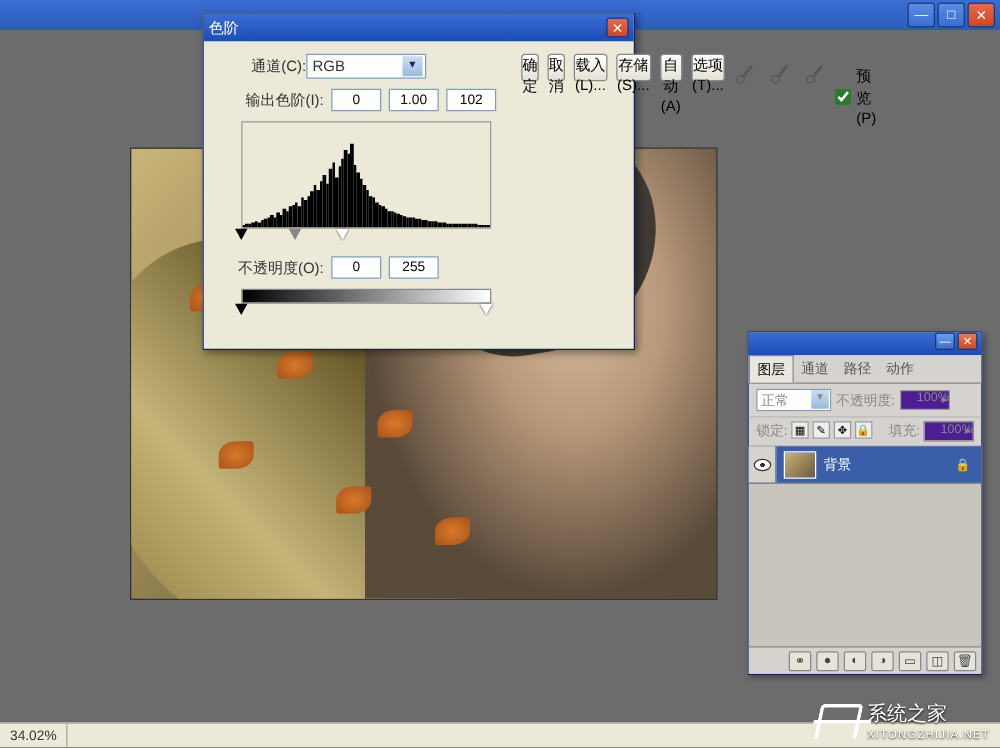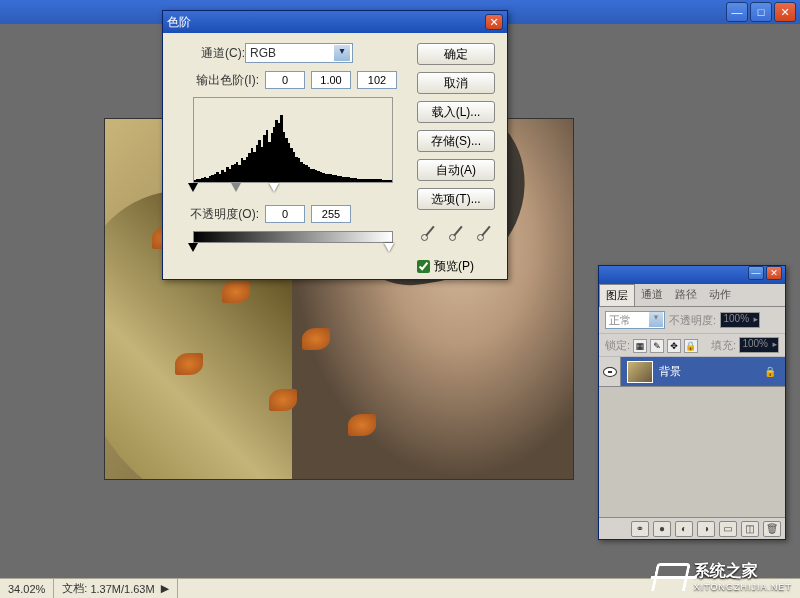--- a/index.html
+++ b/index.html
@@ -23,54 +23,54 @@
 .statusbar { position: absolute; bottom: 0; left: 0; right: 0; height: 20px; background: #ece9d8; border-top: 1px solid #aca899; display: flex; align-items: center; font-size: 11px; color: #333; }
 .statusbar > div { border-right: 1px solid #aca899; padding: 0 8px; height: 100%; display: flex; align-items: center; }
 
 
 .dialog { position: absolute; top: 10px; left: 162px; width: 346px; background: #ece9d8; border: 1px solid #0a246a; box-shadow: 2px 2px 6px rgba(0,0,0,.4); }
 .dlg-titlebar { height: 22px; background: linear-gradient(#3a6ed5,#1a4eb5); display: flex; align-items: center; justify-content: space-between; padding: 0 4px; }
 .dlg-title { color: #fff; font-size: 12px; font-weight: normal; }
 .dlg-body { padding: 10px 12px 14px 12px; position: relative; }
 .row { display: flex; align-items: center; margin-bottom: 8px; font-size: 12px; color: #333; }
 .row label { text-align: right; }
-.select { width: 108px; height: 20px; border: 1px solid #7f9db9; background: #fff; font-size: 12px; padding: 0 18px 0 4px; position: relative; display: flex; align-items: center; }
+.select { width: 96px; height: 20px; border: 1px solid #7f9db9; background: #fff; font-size: 12px; padding: 0 18px 0 4px; position: relative; display: flex; align-items: center; }
 .select::after { content: "▾"; position: absolute; right: 2px; top: 1px; width: 16px; height: 16px; background: linear-gradient(#cde,#9bd); text-align: center; font-size: 10px; color: #225; }
 .num { width: 40px; height: 18px; border: 1px solid #7f9db9; background: #fff; font-size: 11px; text-align: center; margin-left: 6px; }
 .histogram { width: 200px; height: 86px; border: 1px solid #999; background: #ece9d8; margin: 2px 0 0 18px; position: relative; overflow: hidden; }
 .histobars { position:absolute; bottom:0; left:0; right:0; display:flex; align-items:flex-end; height:100%; }
 .histobars span { flex:1; background:#000; }
 .slider-track { width: 200px; height: 12px; margin: 0 0 10px 18px; position: relative; }
 .tri { position: absolute; top: 0; width: 0; height: 0; border-left: 5px solid transparent; border-right: 5px solid transparent; border-top: 9px solid #000; cursor: pointer; }
 .tri.gray { border-top-color: #888; }
 .tri.white { border-top-color: #fff; filter: drop-shadow(0 0 1px #333); }
 .gradient-bar { width: 200px; height: 12px; margin: 3px 0 0 18px; background: linear-gradient(to right,#000,#fff); border: 1px solid #888; }
-.btncol { position: absolute; top: 10px; right: 12px; width: 78px; display: flex; flex-direction: column; gap: 7px; }
+.btncol { position: absolute; top: 10px; right: 12px; width: 78px; display: flex; flex-direction: row; gap: 7px; }
 .btn { height: 22px; border: 1px solid #888; border-radius: 3px; background: linear-gradient(#fefefe,#e4e2d6); font-size: 12px; cursor: pointer; }
 .eyedrops { display: flex; gap: 10px; margin-top: 6px; justify-content: center; }
 .eyedrop { width: 18px; height: 18px; display:inline-block; position:relative; cursor:pointer; }
 .eyedrop::before { content:""; position:absolute; width:2px; height:12px; background:#555; top:2px; left:10px; transform:rotate(40deg); }
 .eyedrop::after { content:""; position:absolute; width:5px; height:5px; border:1px solid #555; border-radius:50%; top:11px; left:2px; }
 .chk { display: flex; align-items: center; gap: 4px; font-size: 12px; margin-top: 10px; justify-content: flex-start; }
 .chk input { accent-color: #2a7a2a; }
 
 
 .panel { position: absolute; top: 265px; right: 14px; width: 188px; background: #d6d3ce; border: 1px solid #0a246a; box-shadow: 2px 2px 5px rgba(0,0,0,.4); }
 .panel-titlebar { height: 18px; background: linear-gradient(#3a6ed5,#1a4eb5); display:flex; justify-content:flex-end; padding-right:3px; gap:2px; }
 .pwbtn { width:16px; height:14px; background: linear-gradient(#6aa0ea,#3a70ca); border:1px solid #1a3a7a; border-radius:2px; font-size:9px; color:#fff; display:flex; align-items:center; justify-content:center; cursor:pointer; }
 .pwbtn.pc { background: linear-gradient(#ea7a5a,#d2451b); }
 .tabs { display:flex; background:#d6d3ce; border-bottom:1px solid #888; font-size:11px; }
 .tab { padding:3px 6px; color:#555; cursor:pointer; }
 .tab.active { background:#e8e6de; border:1px solid #888; border-bottom:none; color:#000; }
 .panel-ctrl { display:flex; align-items:center; padding:4px 6px; font-size:11px; gap:4px; border-bottom:1px solid #bbb; }
 .psel { width:60px; height:18px; border:1px solid #7f9db9; background:#fff; font-size:11px; padding:0 16px 0 3px; position:relative; display:flex; align-items:center; color:#888; }
 .psel::after { content:"▾"; position:absolute; right:1px; top:0; width:14px; height:15px; background:linear-gradient(#cde,#9bd); text-align:center; font-size:9px; }
-.pct { width:40px; height:16px; border:1px solid #999; background:#0f172a; font-size:10px; text-align:right; padding-right:10px; color:#888; position:relative; }
+.pct { width:40px; height:16px; border:1px solid #999; background:#4c1d95; font-size:10px; text-align:right; color:#888; position:relative; }
 .pct::after { content:"▸"; position:absolute; right:1px; top:1px; font-size:9px; }
-.lockrow { display:flex; align-items:flex-end; padding:3px 6px; font-size:11px; gap:3px; border-bottom:1px solid #bbb; }
+.lockrow { display:flex; align-items:flex-start; padding:3px 6px; font-size:11px; gap:3px; border-bottom:1px solid #bbb; }
 .lockicn { width:14px; height:14px; border:1px solid #999; background:#eee; font-size:9px; display:flex; align-items:center; justify-content:center; cursor:pointer; }
 .layerlist { min-height:160px; background:#c8c5bd; }
 .layer { display:flex; align-items:center; height:30px; background:#3a5ea8; color:#fff; font-size:11px; border-bottom:1px solid #888; }
 .eye { width:22px; height:100%; background:#d6d3ce; border-right:1px solid #888; display:flex; align-items:center; justify-content:center; cursor:pointer; }
 .eye::before { content:""; width:12px; height:8px; border:1px solid #333; border-radius:50%; background:radial-gradient(#333 2px,#fff 2px); }
 .thumb { width:26px; height:22px; margin:0 6px; background:linear-gradient(135deg,#c9b478,#6a5a3a); border:1px solid #fff; }
 .lockind { margin-left:auto; margin-right:8px; font-size:10px; }
 .panel-bottom { height:22px; border-top:1px solid #888; background:#d6d3ce; display:flex; align-items:center; justify-content:flex-end; gap:4px; padding:0 4px; }
 .pbico { width:18px; height:16px; border:1px solid #888; border-radius:2px; background:#e6e3da; font-size:10px; display:flex; align-items:center; justify-content:center; cursor:pointer; color:#444; }
 
@@ -281,27 +281,22 @@
       <div class="pbico">◐</div>
       <div class="pbico">◑</div>
       <div class="pbico">▭</div>
       <div class="pbico">◫</div>
       <div class="pbico">🗑</div>
     </div>
   </div>
 
   <div class="statusbar">
     <div>34.02%</div>
-    <div>
-      <span>文档:</span>&nbsp;
-      <span>1.37M/1.63M</span>
-      <span style="margin-left:6px">▶</span>
-    </div>
   </div>
 
   <div class="watermark">
     <div class="wlogo"></div>
     <div>
-      <div style="font-size:16px;font-weight:bold">系统之家</div>
+      <div style="font-size:16px;font-weight:normal">系统之家</div>
       <div style="font-size:9px;letter-spacing:1px">XITONGZHIJIA.NET</div>
     </div>
   </div>
 </div>
 
 </body></html>

